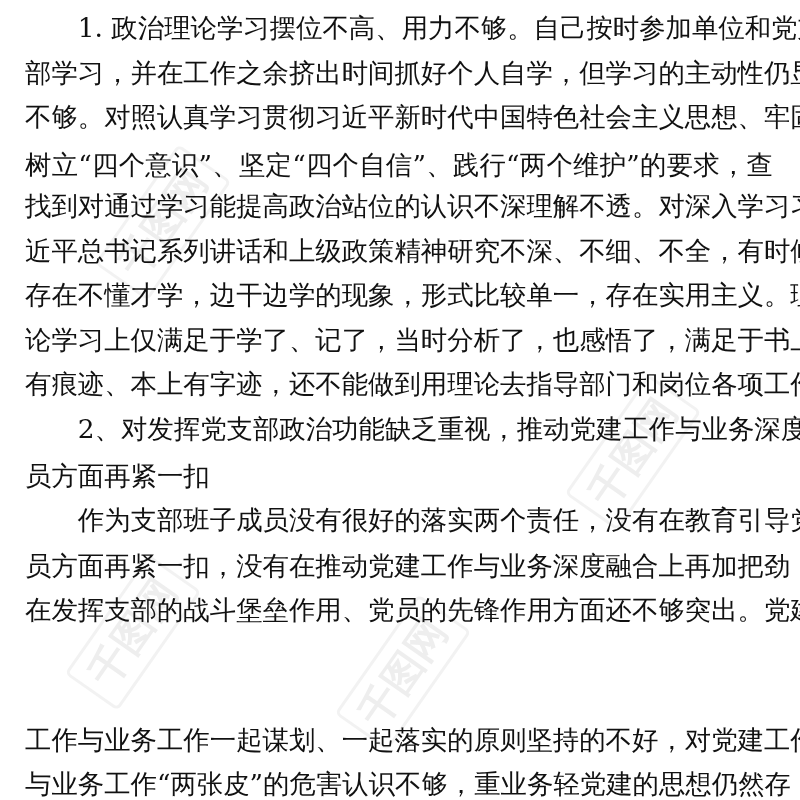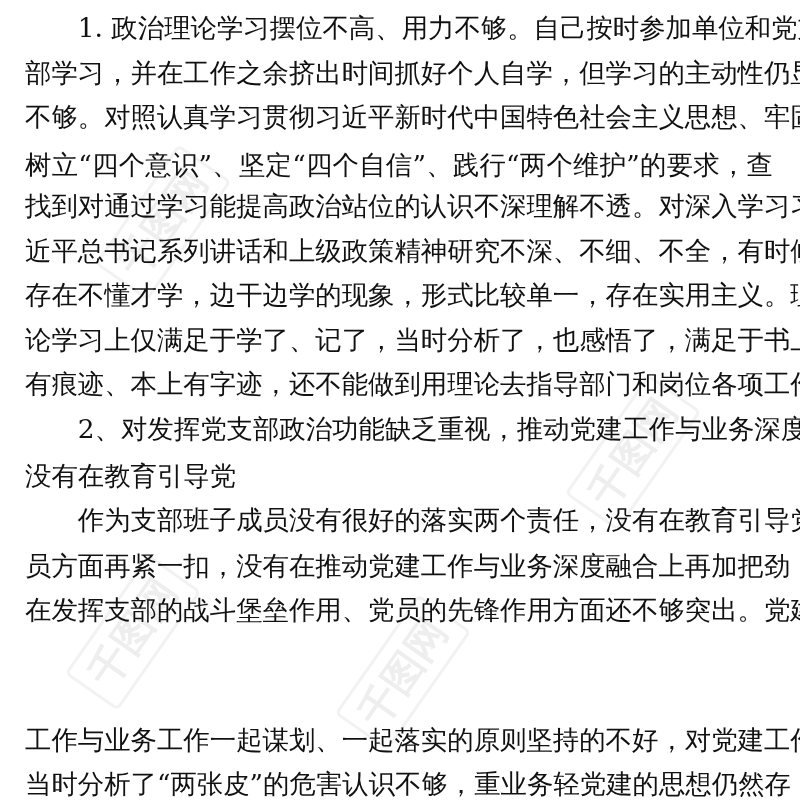--- a/index.html
+++ b/index.html
@@ -28,20 +28,20 @@
     <div class="line" style="top: 13px;">　　1. 政治理论学习摆位不高、用力不够。自己按时参加单位和党支</div>
     <div class="line" style="top: 58px;">部学习，并在工作之余挤出时间抓好个人自学，但学习的主动性仍显</div>
     <div class="line" style="top: 102px;">不够。对照认真学习贯彻习近平新时代中国特色社会主义思想、牢固</div>
     <div class="line" style="top: 150px;">树立“四个意识”、坚定“四个自信”、践行“两个维护”的要求，查</div>
     <div class="line" style="top: 191px;">找到对通过学习能提高政治站位的认识不深理解不透。对深入学习习</div>
     <div class="line" style="top: 236px;">近平总书记系列讲话和上级政策精神研究不深、不细、不全，有时候</div>
     <div class="line" style="top: 280px;">存在不懂才学，边干边学的现象，形式比较单一，存在实用主义。理</div>
     <div class="line" style="top: 325px;">论学习上仅满足于学了、记了，当时分析了，也感悟了，满足于书上</div>
     <div class="line" style="top: 369px;">有痕迹、本上有字迹，还不能做到用理论去指导部门和岗位各项工作。</div>
     <div class="line" style="top: 414px;">　　2、对发挥党支部政治功能缺乏重视，推动党建工作与业务深度融</div>
-    <div class="line short" style="top: 461px;">没有在教育引导党</div>
+    <div class="line short" style="top: 461px;">员方面再紧一扣</div>
     <div class="line" style="top: 505px;">　　作为支部班子成员没有很好的落实两个责任，没有在教育引导党</div>
     <div class="line" style="top: 551px;">员方面再紧一扣，没有在推动党建工作与业务深度融合上再加把劲，</div>
     <div class="line" style="top: 595px;">在发挥支部的战斗堡垒作用、党员的先锋作用方面还不够突出。党建</div>
     <div class="line" style="top: 725px;">工作与业务工作一起谋划、一起落实的原则坚持的不好，对党建工作</div>
-    <div class="line" style="top: 769px;">当时分析了“两张皮”的危害认识不够，重业务轻党建的思想仍然存</div>
+    <div class="line" style="top: 769px;">与业务工作“两张皮”的危害认识不够，重业务轻党建的思想仍然存</div>
   </div>
 </div>
 
 </body></html>

